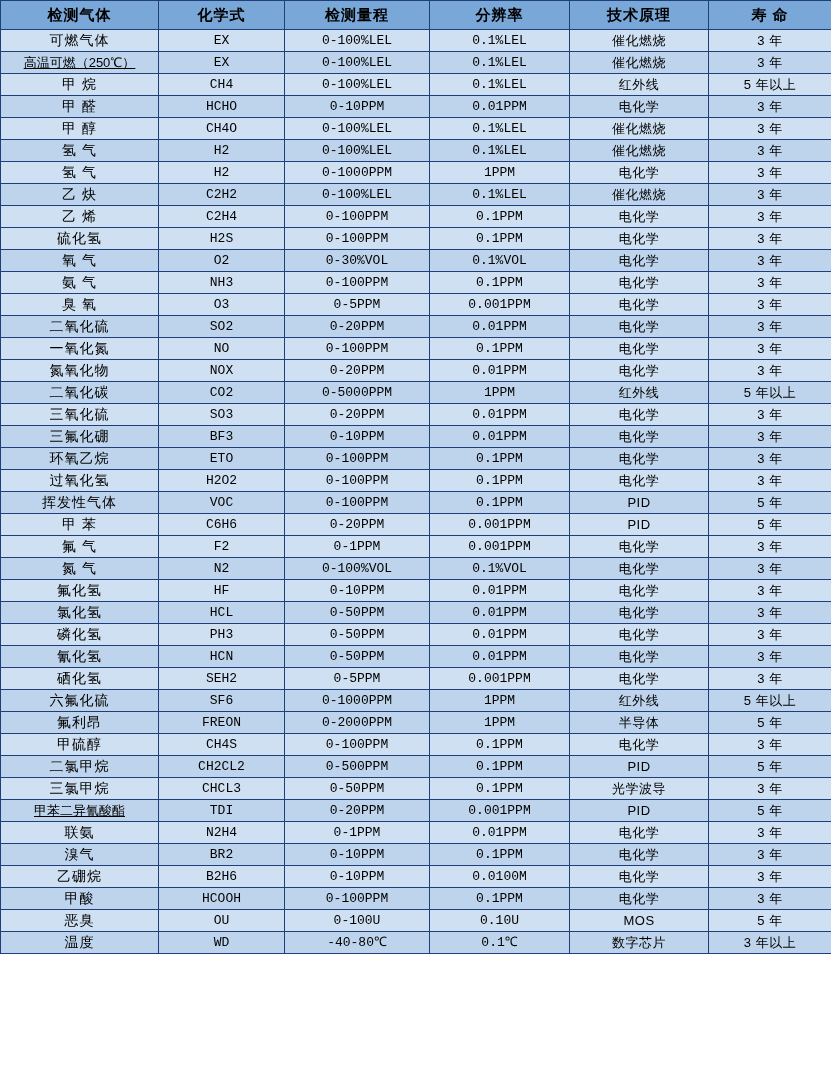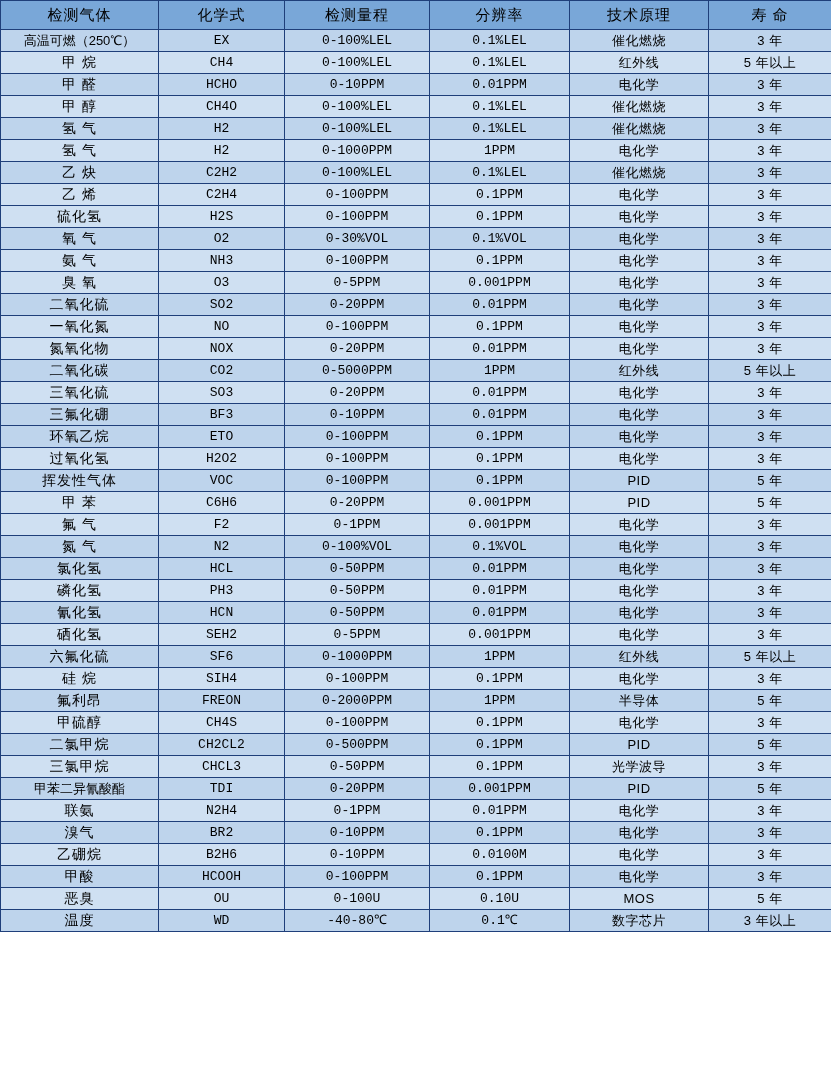--- a/index.html
+++ b/index.html
@@ -29,38 +29,39 @@
     color: #000000;
     padding: 0;
     height: 21px;
     line-height: 21px;
     overflow: hidden;
     white-space: nowrap;
   }
   #gas-table thead th {
     background: #79a7d8;
     font-size: 15px;
-    font-weight: normal;
+    font-weight: bold;
     letter-spacing: 1px;
     height: 28px;
     line-height: 28px;
   }
   #gas-table tbody tr.odd td {
     background: #cfe0f2;
   }
   #gas-table tbody tr.even td {
     background: #bed4ec;
   }
   #gas-table tbody td.col-name {
     font-size: 14px;
     letter-spacing: 1px;
   }
   #gas-table tbody td.col-name.tight {
     letter-spacing: 0px;
     font-size: 13px;
+    text-decoration: underline;
   }
   #gas-table tbody td.col-formula,
   #gas-table tbody td.col-range,
   #gas-table tbody td.col-res {
     font-size: 13px;
     font-family: "Liberation Mono", monospace;
   }
   #gas-table tbody td.col-tech {
     font-size: 13px;
     letter-spacing: 0.5px;
@@ -86,20 +87,28 @@
     <tr>
       <th>检测气体</th>
       <th>化学式</th>
       <th>检测量程</th>
       <th>分辨率</th>
       <th>技术原理</th>
       <th>寿 命</th>
     </tr>
   </thead>
   <tbody id="table-body">
+      <tr class="odd">
+        <td class="col-name">可燃气体</td>
+        <td class="col-formula">EX</td>
+        <td class="col-range">0-100%LEL</td>
+        <td class="col-res">0.1%LEL</td>
+        <td class="col-tech">催化燃烧</td>
+        <td class="col-life">3 年</td>
+      </tr>
       <tr class="even">
         <td class="col-name tight">高温可燃（250℃）</td>
         <td class="col-formula">EX</td>
         <td class="col-range">0-100%LEL</td>
         <td class="col-res">0.1%LEL</td>
         <td class="col-tech">催化燃烧</td>
         <td class="col-life">3 年</td>
       </tr>
       <tr class="odd">
         <td class="col-name">甲 烷</td>
@@ -278,20 +287,28 @@
         <td class="col-life">3 年</td>
       </tr>
       <tr class="even">
         <td class="col-name">氮 气</td>
         <td class="col-formula">N2</td>
         <td class="col-range">0-100%VOL</td>
         <td class="col-res">0.1%VOL</td>
         <td class="col-tech">电化学</td>
         <td class="col-life">3 年</td>
       </tr>
+      <tr class="odd">
+        <td class="col-name">氟化氢</td>
+        <td class="col-formula">HF</td>
+        <td class="col-range">0-10PPM</td>
+        <td class="col-res">0.01PPM</td>
+        <td class="col-tech">电化学</td>
+        <td class="col-life">3 年</td>
+      </tr>
       <tr class="even">
         <td class="col-name">氯化氢</td>
         <td class="col-formula">HCL</td>
         <td class="col-range">0-50PPM</td>
         <td class="col-res">0.01PPM</td>
         <td class="col-tech">电化学</td>
         <td class="col-life">3 年</td>
       </tr>
       <tr class="odd">
         <td class="col-name">磷化氢</td>
@@ -318,28 +335,20 @@
         <td class="col-life">3 年</td>
       </tr>
       <tr class="even">
         <td class="col-name">六氟化硫</td>
         <td class="col-formula">SF6</td>
         <td class="col-range">0-1000PPM</td>
         <td class="col-res">1PPM</td>
         <td class="col-tech">红外线</td>
         <td class="col-life">5 年以上</td>
       </tr>
-      <tr class="odd">
-        <td class="col-name">硅 烷</td>
-        <td class="col-formula">SIH4</td>
-        <td class="col-range">0-100PPM</td>
-        <td class="col-res">0.1PPM</td>
-        <td class="col-tech">电化学</td>
-        <td class="col-life">3 年</td>
-      </tr>
       <tr class="even">
         <td class="col-name">氟利昂</td>
         <td class="col-formula">FREON</td>
         <td class="col-range">0-2000PPM</td>
         <td class="col-res">1PPM</td>
         <td class="col-tech">半导体</td>
         <td class="col-life">5 年</td>
       </tr>
       <tr class="odd">
         <td class="col-name">甲硫醇</td>

